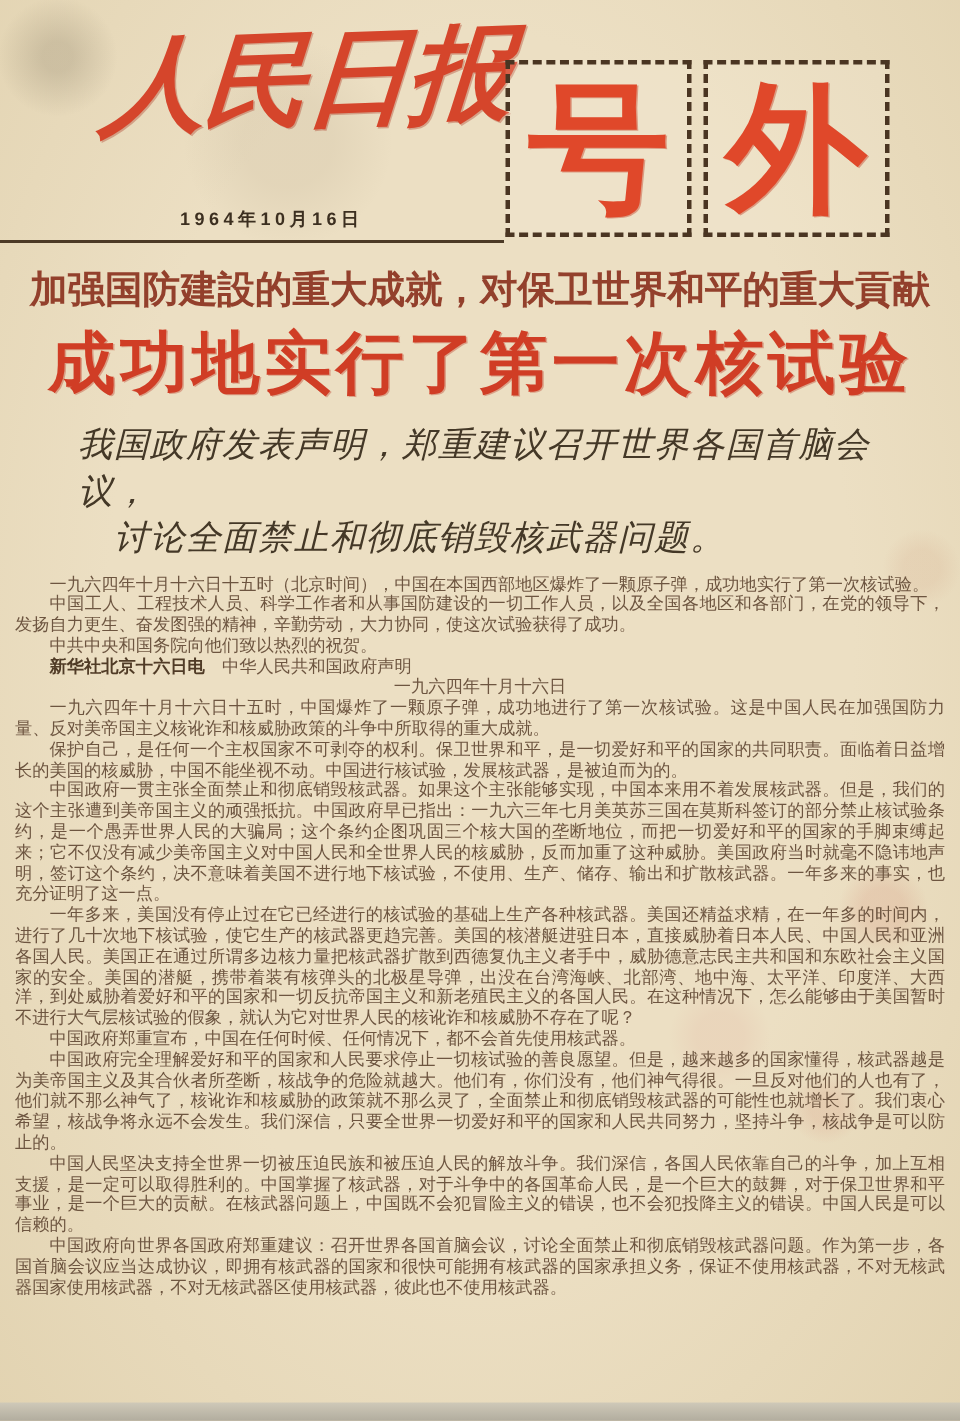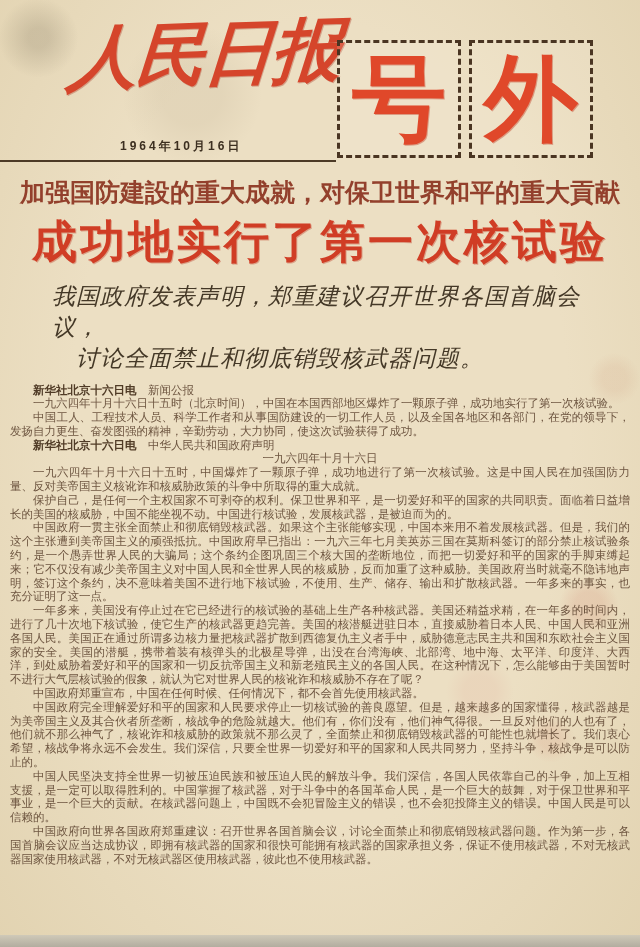--- a/index.html
+++ b/index.html
@@ -122,24 +122,24 @@
 
   <div class="main-headline">成功地实行了第一次核试验</div>
 
   <div class="subhead">
     <div class="l1">我国政府发表声明，郑重建议召开世界各国首脑会议，</div>
     <div class="l2">讨论全面禁止和彻底销毁核武器问题。</div>
   </div>
 
   <div class="body-col">
 
-    <p class="no-indent"><span class="lead-in">新华社北京十六日电</span>　<span>新闻公报</span></p>
 
     <p>一九六四年十月十六日十五时（北京时间），中国在本国西部地区爆炸了一颗原子弹，成功地实行了第一次核试验。</p>
     <p>中国工人、工程技术人员、科学工作者和从事国防建设的一切工作人员，以及全国各地区和各部门，在党的领导下，发扬自力更生、奋发图强的精神，辛勤劳动，大力协同，使这次试验获得了成功。</p>
+    <p>中共中央和国务院向他们致以热烈的祝贺。</p>
 
     <p class="no-indent"><span class="lead-in">新华社北京十六日电</span>　<span>中华人民共和国政府声明</span></p>
 
     <p class="center">一九六四年十月十六日</p>
 
     <p>一九六四年十月十六日十五时，中国爆炸了一颗原子弹，成功地进行了第一次核试验。这是中国人民在加强国防力量、反对美帝国主义核讹诈和核威胁政策的斗争中所取得的重大成就。</p>
     <p>保护自己，是任何一个主权国家不可剥夺的权利。保卫世界和平，是一切爱好和平的国家的共同职责。面临着日益增长的美国的核威胁，中国不能坐视不动。中国进行核试验，发展核武器，是被迫而为的。</p>
     <p>中国政府一贯主张全面禁止和彻底销毁核武器。如果这个主张能够实现，中国本来用不着发展核武器。但是，我们的这个主张遭到美帝国主义的顽强抵抗。中国政府早已指出：一九六三年七月美英苏三国在莫斯科签订的部分禁止核试验条约，是一个愚弄世界人民的大骗局；这个条约企图巩固三个核大国的垄断地位，而把一切爱好和平的国家的手脚束缚起来；它不仅没有减少美帝国主义对中国人民和全世界人民的核威胁，反而加重了这种威胁。美国政府当时就毫不隐讳地声明，签订这个条约，决不意味着美国不进行地下核试验，不使用、生产、储存、输出和扩散核武器。一年多来的事实，也充分证明了这一点。</p>
     <p>一年多来，美国没有停止过在它已经进行的核试验的基础上生产各种核武器。美国还精益求精，在一年多的时间内，进行了几十次地下核试验，使它生产的核武器更趋完善。美国的核潜艇进驻日本，直接威胁着日本人民、中国人民和亚洲各国人民。美国正在通过所谓多边核力量把核武器扩散到西德复仇主义者手中，威胁德意志民主共和国和东欧社会主义国家的安全。美国的潜艇，携带着装有核弹头的北极星导弹，出没在台湾海峡、北部湾、地中海、太平洋、印度洋、大西洋，到处威胁着爱好和平的国家和一切反抗帝国主义和新老殖民主义的各国人民。在这种情况下，怎么能够由于美国暂时不进行大气层核试验的假象，就认为它对世界人民的核讹诈和核威胁不存在了呢？</p>
     <p>中国政府郑重宣布，中国在任何时候、任何情况下，都不会首先使用核武器。</p>

